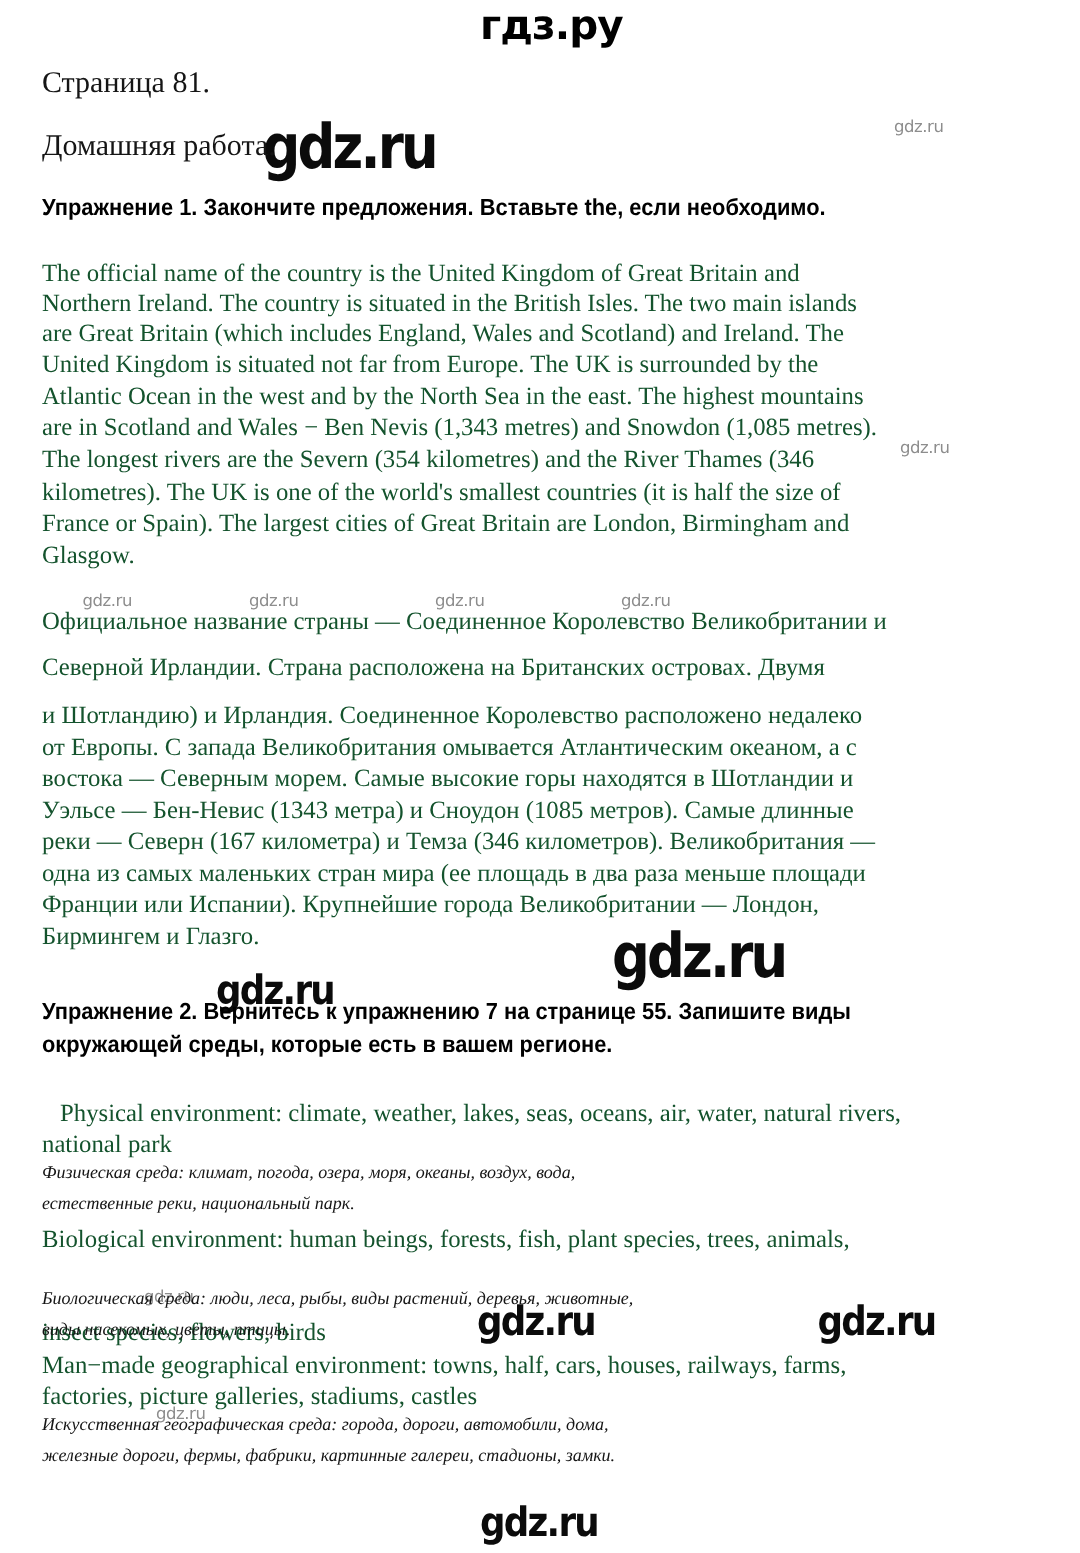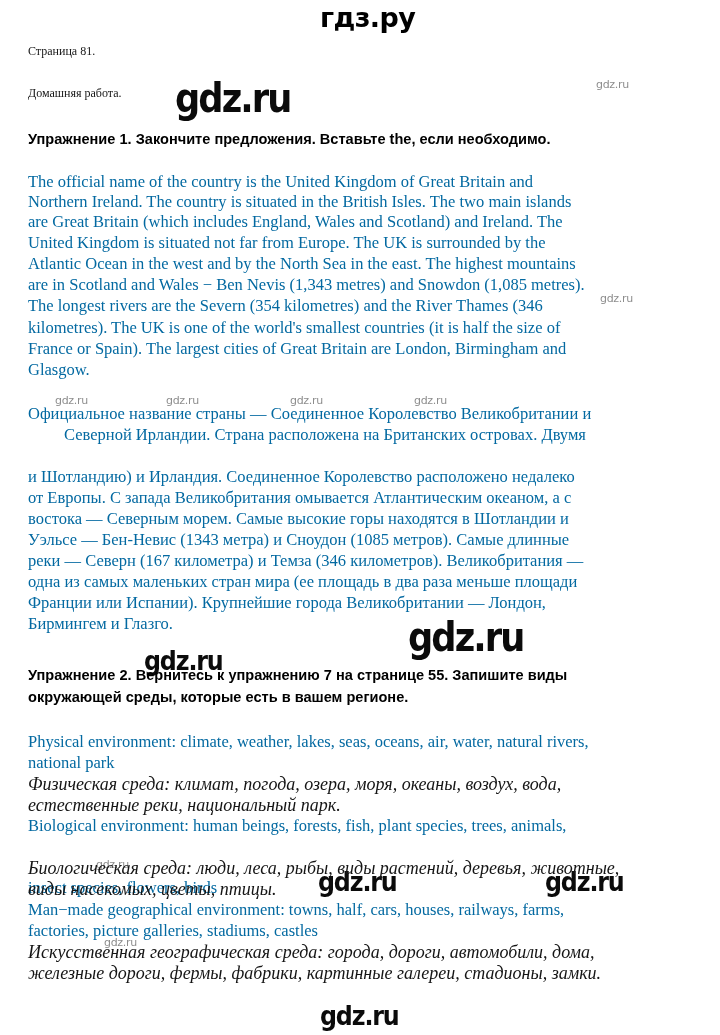--- a/index.html
+++ b/index.html
@@ -62,39 +62,39 @@
   }
 
   
   .tline {
     position: absolute;
     white-space: nowrap;
   }
   .body-text {
     font-family: "Liberation Serif", "DejaVu Serif", serif;
     font-size: 16.5px;
-    color: #0369a1;
+    color: #14532d;
   }
   .body-italic {
     font-family: "Liberation Serif", "DejaVu Serif", serif;
-    font-size: 18px;
+    font-size: 12px;
     font-style: italic;
     color: #151515;
   }
   .head-bold {
     font-family: "Liberation Sans", "DejaVu Sans", sans-serif;
     font-size: 15.5px;
     font-weight: 700;
     color: #000000;
     transform: scaleX(0.94);
     transform-origin: left center;
   }
   .meta-text {
     font-family: "Liberation Serif", "DejaVu Serif", serif;
-    font-size: 12px;
+    font-size: 20px;
     color: #151515;
   }
 </style>
 </head>
 <body>
 
 <div id="page">
 
   <span class="wm wm-small" style="left:596px; top:78px;">gdz.ru</span>
   <span class="wm wm-small" style="left:600px; top:292px;">gdz.ru</span>
@@ -124,34 +124,34 @@
   <span class="tline body-text" style="left:28px; top:212px;">are Great Britain (which includes England, Wales and Scotland) and Ireland. The</span>
   <span class="tline body-text" style="left:28px; top:233px;">United Kingdom is situated not far from Europe. The UK is surrounded by the</span>
   <span class="tline body-text" style="left:28px; top:254px;">Atlantic Ocean in the west and by the North Sea in the east. The highest mountains</span>
   <span class="tline body-text" style="left:28px; top:275px;">are in Scotland and Wales − Ben Nevis (1,343 metres) and Snowdon (1,085 metres).</span>
   <span class="tline body-text" style="left:28px; top:296px;">The longest rivers are the Severn (354 kilometres) and the River Thames (346</span>
   <span class="tline body-text" style="left:28px; top:318px;">kilometres). The UK is one of the world's smallest countries (it is half the size of</span>
   <span class="tline body-text" style="left:28px; top:339px;">France or Spain). The largest cities of Great Britain are London, Birmingham and</span>
   <span class="tline body-text" style="left:28px; top:360px;">Glasgow.</span>
 
   <span class="tline body-text" style="left:28px; top:404px;">Официальное название страны — Соединенное Королевство Великобритании и</span>
-  <span class="tline body-text" style="left:28px; top:425px;margin-left:36px;">Северной Ирландии. Страна расположена на Британских островах. Двумя</span>
+  <span class="tline body-text" style="left:28px; top:435px;">Северной Ирландии. Страна расположена на Британских островах. Двумя</span>
   <span class="tline body-text" style="left:28px; top:467px;">и Шотландию) и Ирландия. Соединенное Королевство расположено недалеко</span>
   <span class="tline body-text" style="left:28px; top:488px;">от Европы. С запада Великобритания омывается Атлантическим океаном, а с</span>
   <span class="tline body-text" style="left:28px; top:509px;">востока — Северным морем. Самые высокие горы находятся в Шотландии и</span>
   <span class="tline body-text" style="left:28px; top:530px;">Уэльсе — Бен-Невис (1343 метра) и Сноудон (1085 метров). Самые длинные</span>
   <span class="tline body-text" style="left:28px; top:551px;">реки — Северн (167 километра) и Темза (346 километров). Великобритания —</span>
   <span class="tline body-text" style="left:28px; top:572px;">одна из самых маленьких стран мира (ее площадь в два раза меньше площади</span>
   <span class="tline body-text" style="left:28px; top:593px;">Франции или Испании). Крупнейшие города Великобритании — Лондон,</span>
   <span class="tline body-text" style="left:28px; top:614px;">Бирмингем и Глазго.</span>
 
   <span class="tline head-bold" style="left:28px; top:666px;">Упражнение 2. Вернитесь к упражнению 7 на странице 55. Запишите виды</span>
   <span class="tline head-bold" style="left:28px; top:688px;">окружающей среды, которые есть в вашем регионе.</span>
 
-  <span class="tline body-text" style="left:28px; top:732px;">Physical environment: climate, weather, lakes, seas, oceans, air, water, natural rivers,</span>
+  <span class="tline body-text" style="left:40px; top:732px;">Physical environment: climate, weather, lakes, seas, oceans, air, water, natural rivers,</span>
   <span class="tline body-text" style="left:28px; top:753px;">national park</span>
   <span class="tline body-italic" style="left:28px; top:774px;">Физическая среда: климат, погода, озера, моря, океаны, воздух, вода,</span>
   <span class="tline body-italic" style="left:28px; top:795px;">естественные реки, национальный парк.</span>
 
   <span class="tline body-text" style="left:28px; top:816px;">Biological environment: human beings, forests, fish, plant species, trees, animals,</span>
   <span class="tline body-text" style="left:28px; top:878px;text-align:center;">insect species, flowers, birds</span>
   <span class="tline body-italic" style="left:28px; top:858px;">Биологическая среда: люди, леса, рыбы, виды растений, деревья, животные,</span>
   <span class="tline body-italic" style="left:28px; top:879px;">виды насекомых, цветы, птицы.</span>
 
   <span class="tline body-text" style="left:28px; top:900px;">Man−made geographical environment: towns, half, cars, houses, railways, farms,</span>

